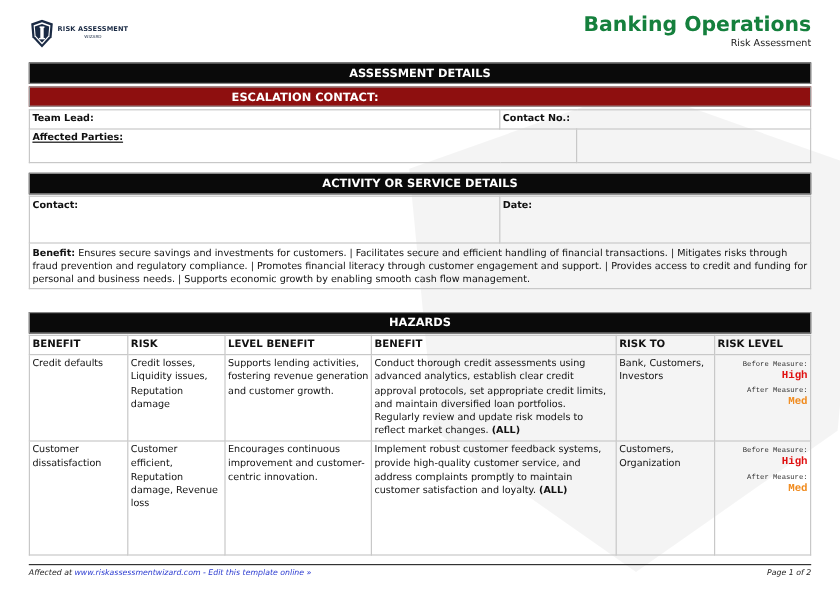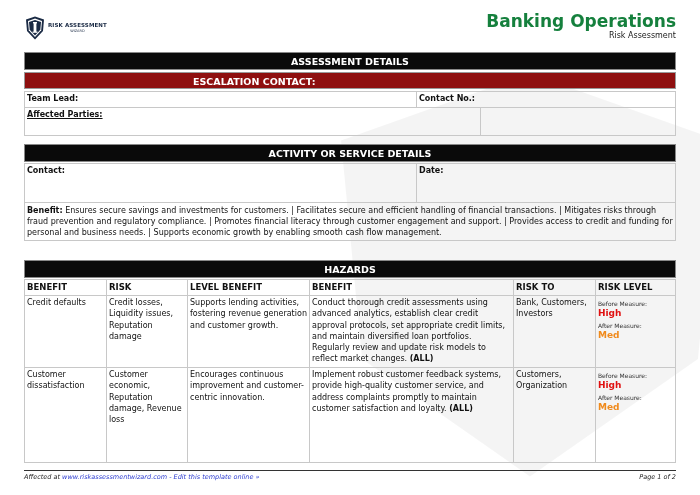--- a/index.html
+++ b/index.html
@@ -33,21 +33,21 @@
   }
   table { border-collapse: collapse; width: 100%; table-layout: fixed; }
   td, th {
     border: 1px solid #c8c8c8; font-size: 8px; vertical-align: top;
     padding: 2px 2px; text-align: left;
   }
   .lbl { font-weight: bold; font-size: 8px; }
   .benefit { font-size: 8px; line-height: 11px; padding: 2px 2px; margin-top: 43px; }
   .haz th { font-weight: bold; font-size: 8.5px; padding: 2px 2px; height: 11px; }
   .haz td { font-size: 8px; line-height: 11.3px; padding: 1px 2px; }
-  .rl { text-align: left; }
+  .rl { text-align: right; font-family: Liberation Mono, monospace; }
   .rl .cap { font-size: 6px; color: #333; line-height: 9px; margin-top: 2px; }
   .rl .hi { font-size: 9px; font-weight: bold; color: #e01010; line-height: 11px; }
   .rl .md { font-size: 9px; font-weight: bold; color: #f08a1c; line-height: 11px; }
   .footer {
     position: absolute; left: 24px; top: 470px; width: 652px;
     border-top: 1px solid #333; font-size: 6.5px; font-style: italic; padding-top: 2px;
     display: flex; justify-content: space-between; color: #222;
   }
   .footer a { color: #2a3ad0; text-decoration: none; }
 </style>
@@ -147,21 +147,21 @@
       <td>Bank, Customers, Investors</td>
       <td class="rl">
         <div class="cap">Before Measure:</div>
         <div class="hi">High</div>
         <div class="cap">After Measure:</div>
         <div class="md">Med</div>
       </td>
     </tr>
     <tr style="height:95px;">
       <td>Customer dissatisfaction</td>
-      <td>Customer economic, Reputation damage, Revenue loss</td>
+      <td>Customer efficient, Reputation damage, Revenue loss</td>
       <td>Encourages continuous improvement and customer-centric innovation.</td>
       <td><span>Implement robust customer feedback systems, provide high-quality customer service, and address complaints promptly to maintain customer satisfaction and loyalty. </span><b>(ALL)</b></td>
       <td>Customers, Organization</td>
       <td class="rl">
         <div class="cap">Before Measure:</div>
         <div class="hi">High</div>
         <div class="cap">After Measure:</div>
         <div class="md">Med</div>
       </td>
     </tr>

